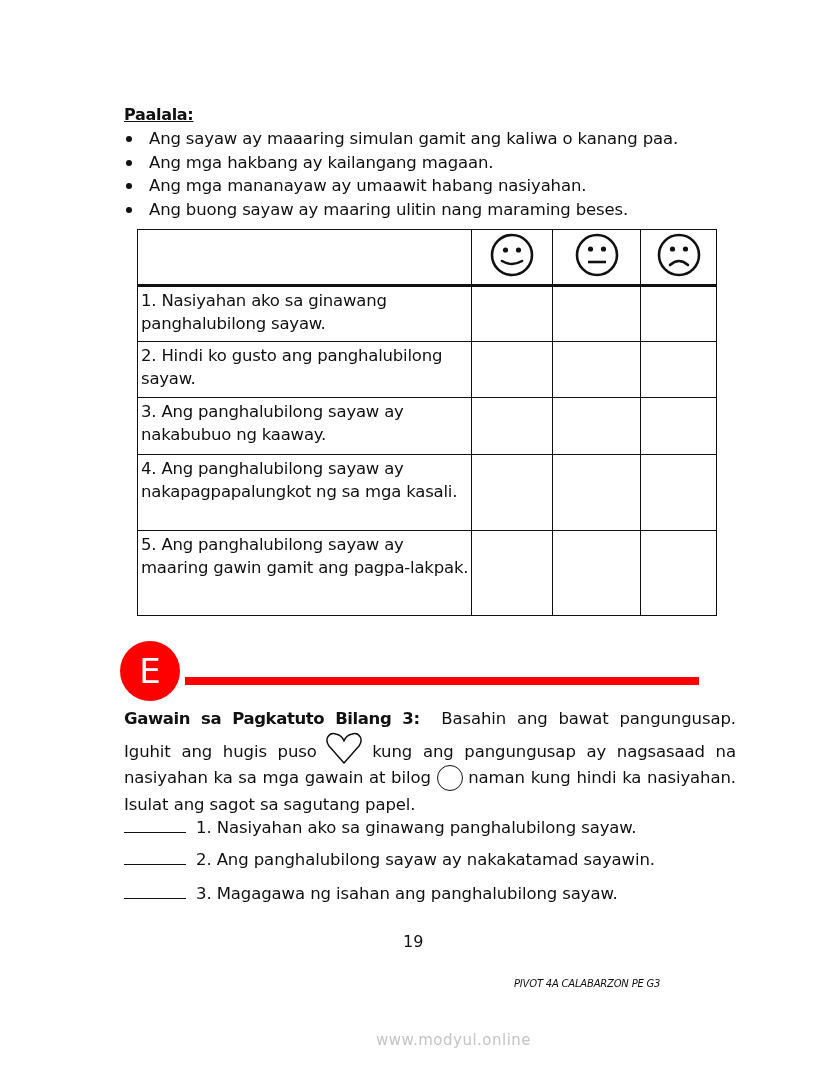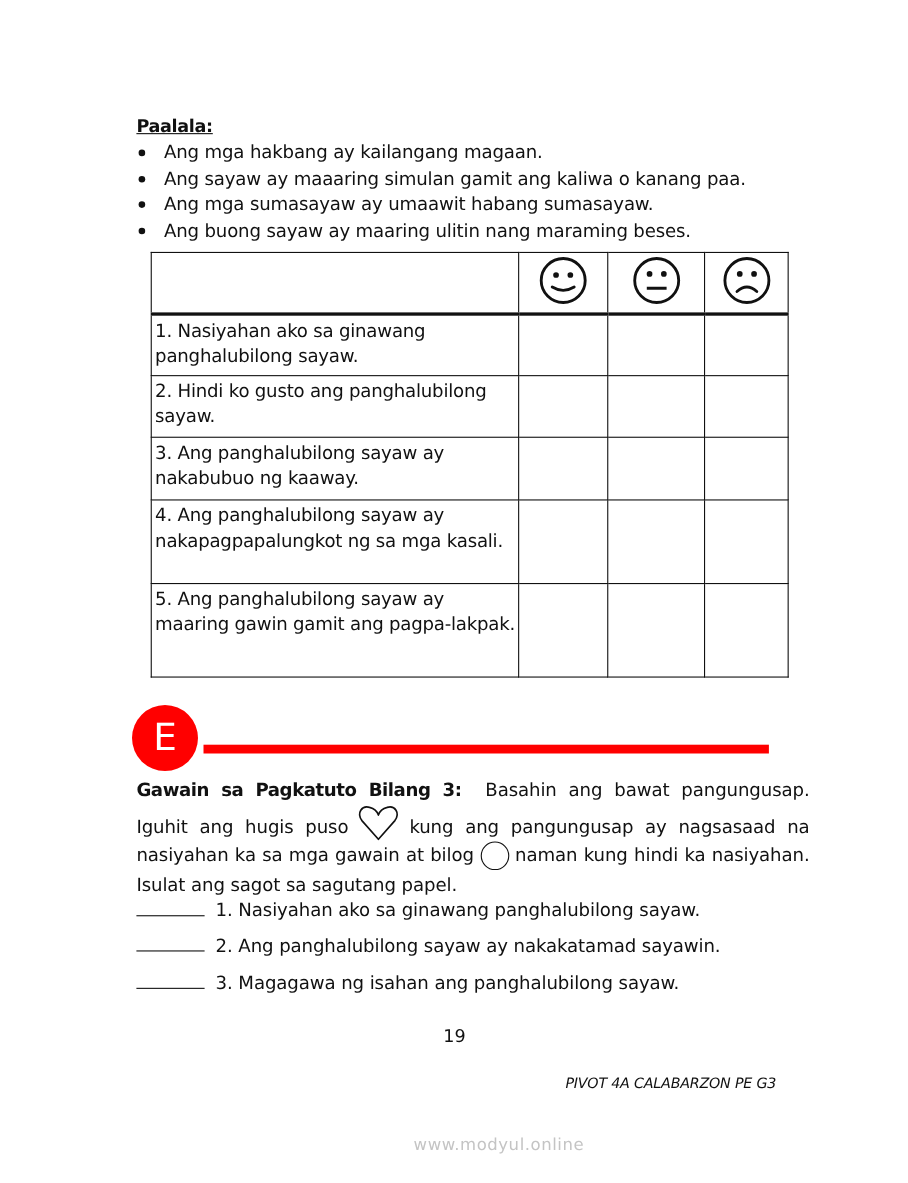--- a/index.html
+++ b/index.html
@@ -27,31 +27,31 @@
   .para b { font-weight:bold; letter-spacing:-0.4px; }
   .heart { display:inline-block; width:38px; height:24px; vertical-align:-6px; margin:0 -2px; }
   .heart svg { overflow:visible; }
   .circ { display:inline-block; width:26px; height:26px; border:1.6px solid #111; border-radius:50%; vertical-align:-8px; box-sizing:border-box; }
 
   .answers { left:124px; top:818px; }
   .ans-row { position:absolute; left:0; white-space:nowrap; font-size:16.5px; letter-spacing:-0.1px; }
   .blank { display:inline-block; width:62px; border-bottom:1.3px solid #111; height:14px; margin-right:10px; }
 
   .pagenum { left:403px; top:932px; font-size:16px; }
-  .footer { left:514px; top:978px; font-size:13px; font-style:italic; letter-spacing:-0.2px; }
+  .footer { left:514px; top:978px; font-size:10px; font-style:italic; letter-spacing:-0.2px; }
   .watermark { left:336px; top:1031px; font-size:15px; color:#c4c4c4; letter-spacing:0.5px;margin-left:40px; }
 </style>
 </head>
 <body>
 
 <div class="abs reminder-title">Paalala:</div>
 <ul class="abs bullets">
+  <li><span class="dot"></span><span>Ang sayaw ay maaaring simulan gamit ang kaliwa o kanang paa.</span></li>
   <li><span class="dot"></span><span>Ang mga hakbang ay kailangang magaan.</span></li>
-  <li><span class="dot"></span><span>Ang sayaw ay maaaring simulan gamit ang kaliwa o kanang paa.</span></li>
-  <li><span class="dot"></span><span>Ang mga sumasayaw ay umaawit habang sumasayaw.</span></li>
+  <li><span class="dot"></span><span>Ang mga mananayaw ay umaawit habang nasiyahan.</span></li>
   <li><span class="dot"></span><span>Ang buong sayaw ay maaring ulitin nang maraming beses.</span></li>
 </ul>
 
 <table class="rubric">
   <tbody>
       <tr class="header">
     <td class="col-stmt"></td>
     <td class="col-a">
       <svg class="face" viewBox="0 0 46 46">
             <circle cx="23" cy="23" r="20" fill="none" stroke="#111" stroke-width="2.6"></circle>

